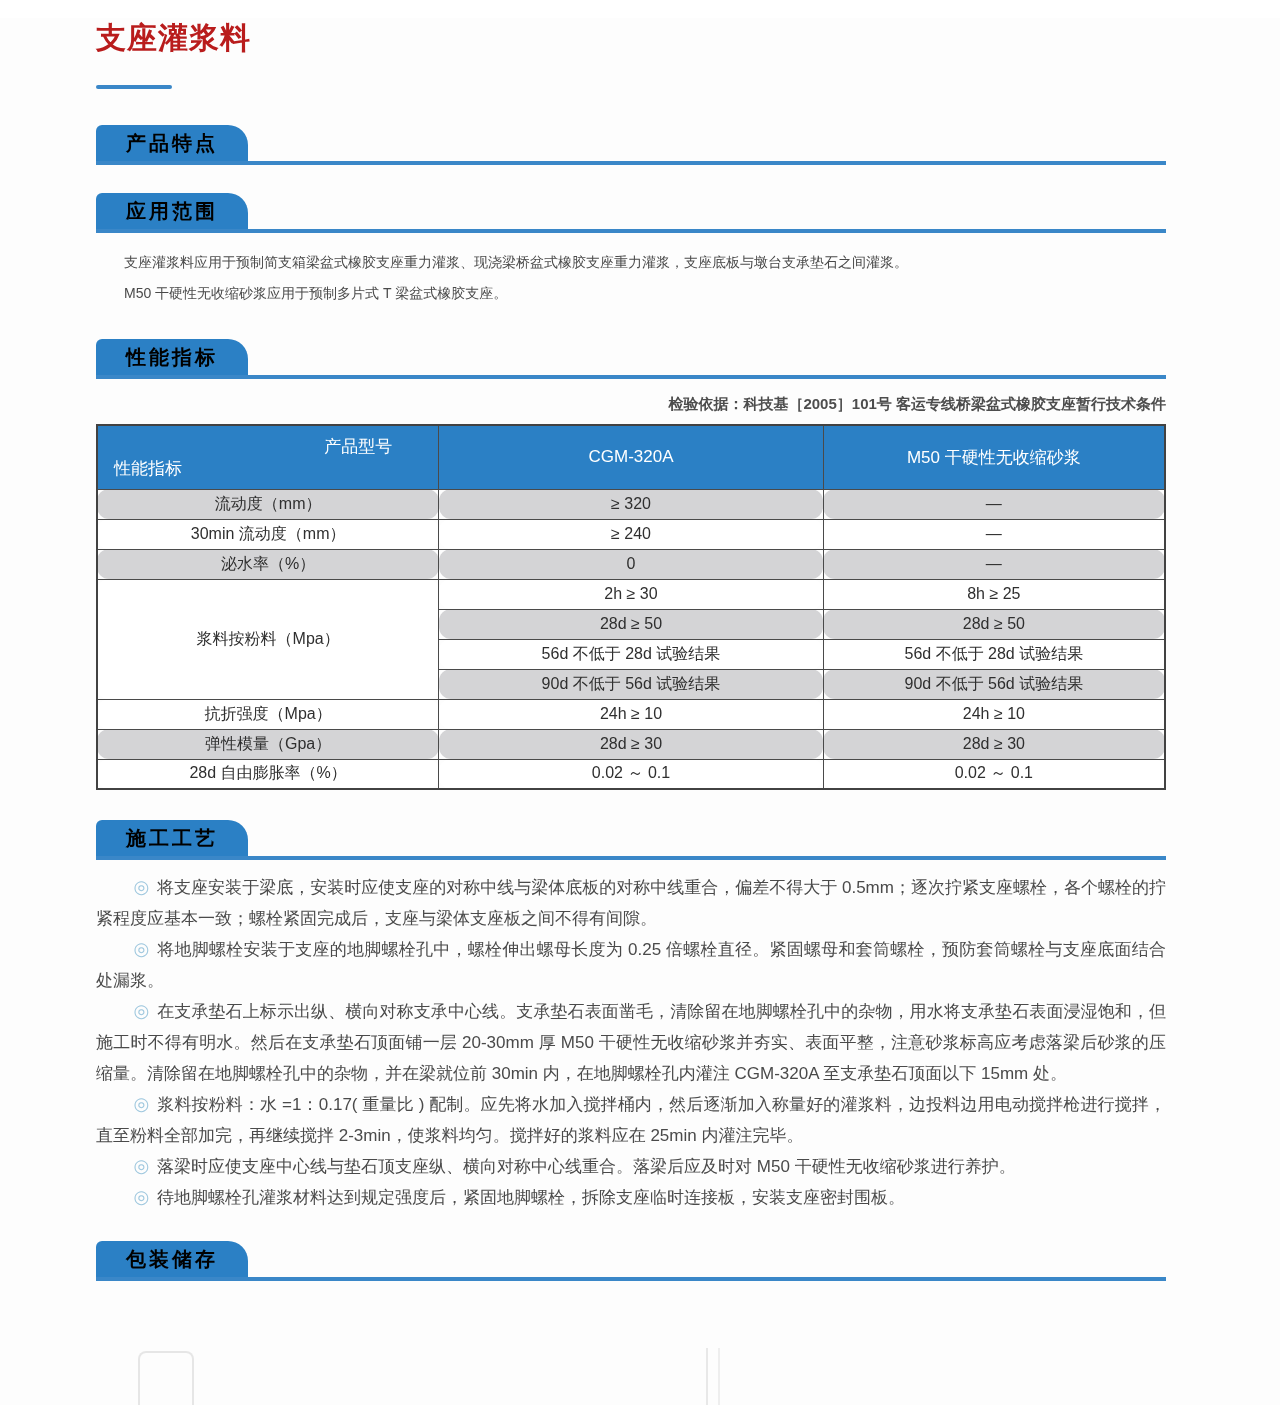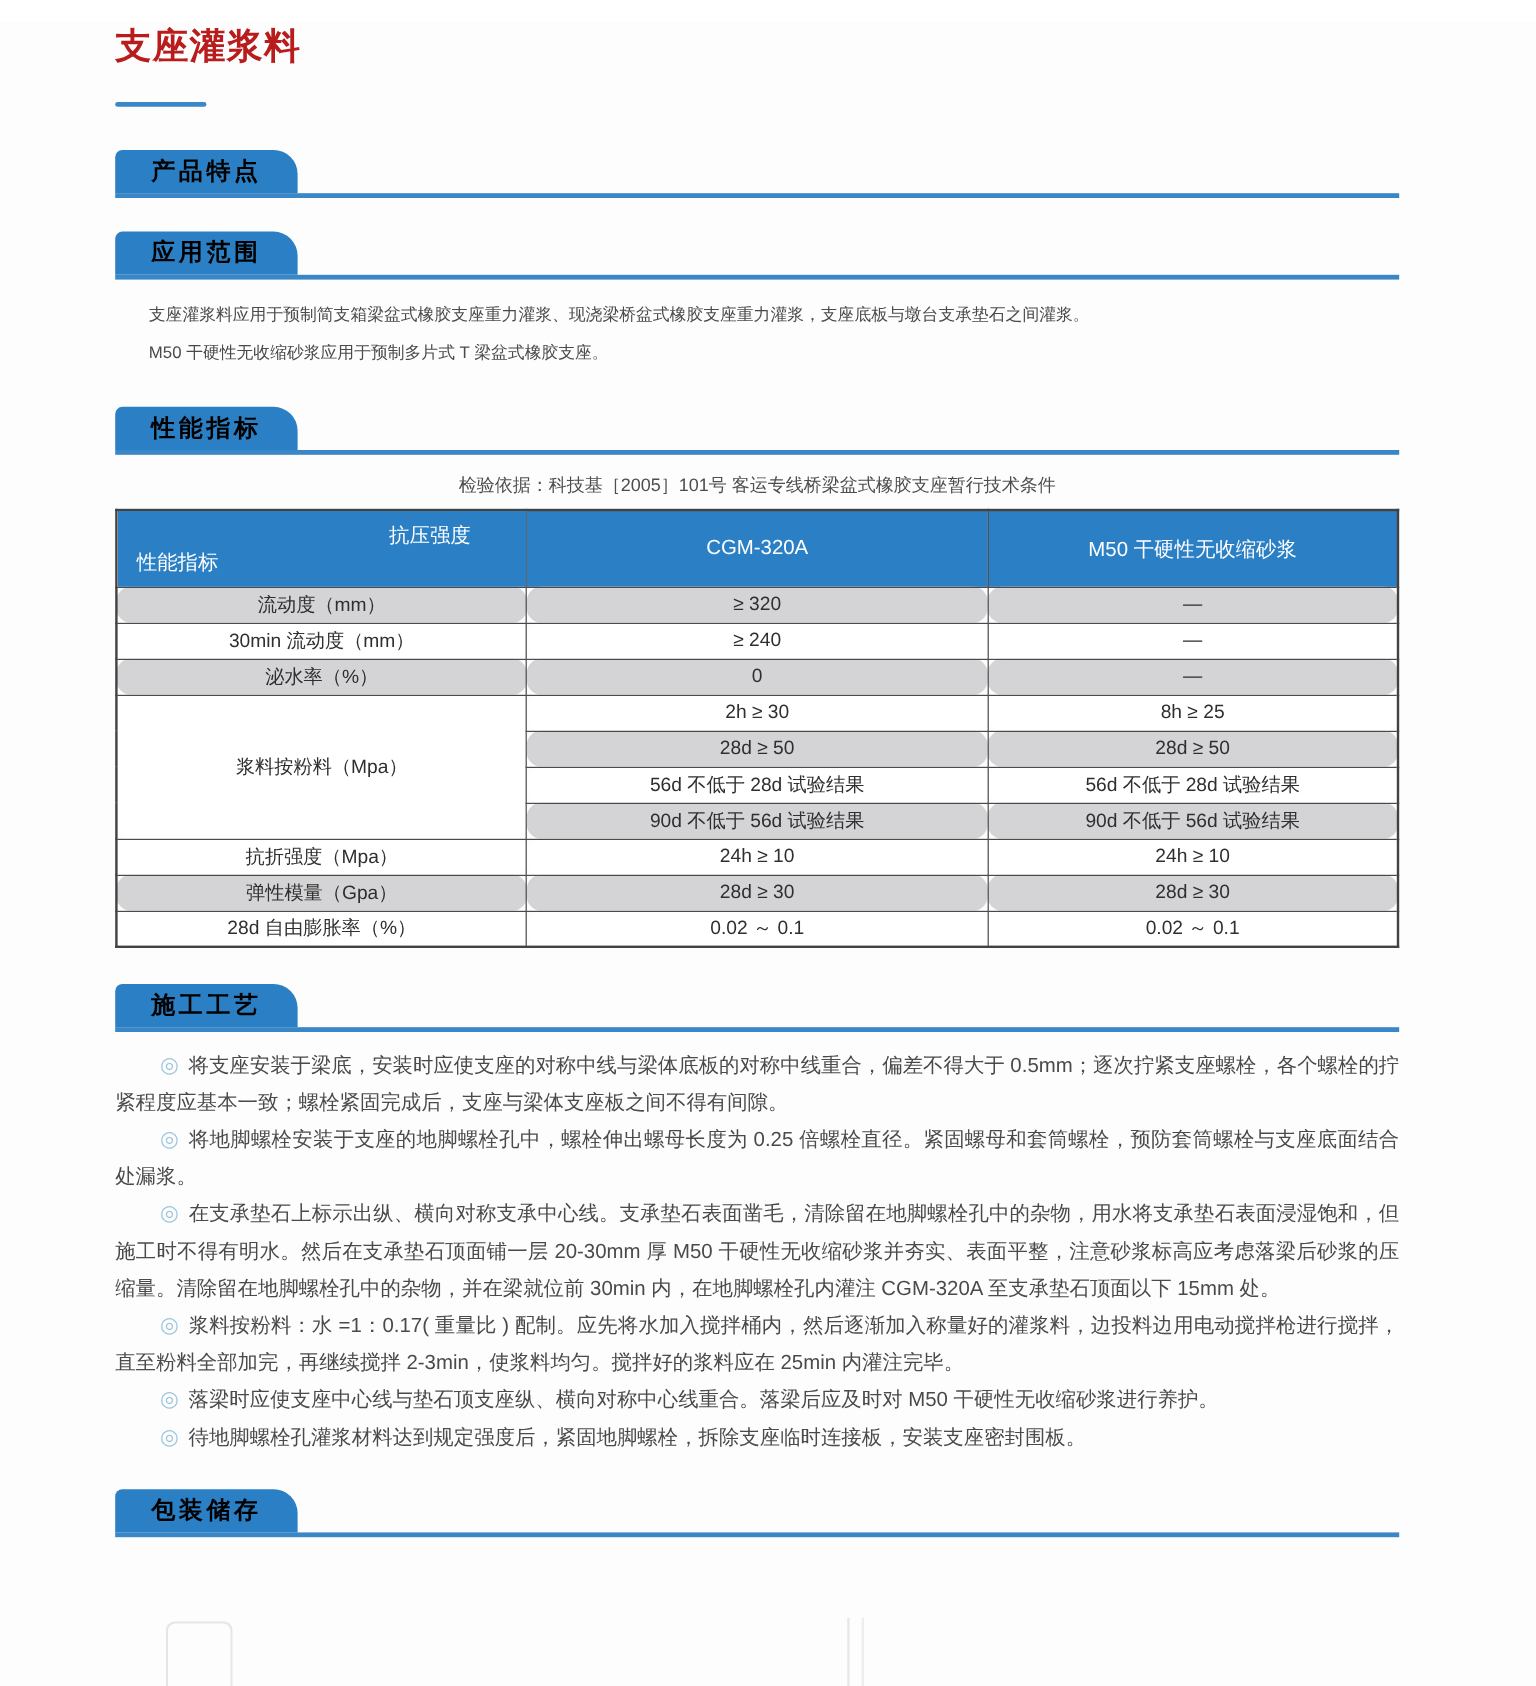--- a/index.html
+++ b/index.html
@@ -42,21 +42,21 @@
   }
   .feature-item { font-size:17px; line-height:33px; color:#4a4a4a; }
 
   
   .application { margin-top:28px; }
   .app-paras { margin-top:14px; }
   .app-paras p { font-size:14px; line-height:31px; text-indent:2em; color:#4a4a4a; }
 
   
   .performance { margin-top:30px; }
-  .basis { margin-top:16px; text-align:center; font-size:15px; color:#4d4d4d; }
+  .basis { margin-top:16px; text-align:right; font-size:15px; color:#4d4d4d;font-weight:bold; }
   table.perf {
     margin-top:10px; width:100%;
     border-collapse:collapse;
     border:2px solid #424242;
     table-layout:fixed;
   }
   table.perf th, table.perf td {
     border:1px solid #4a4a4a;
     text-align:center; vertical-align:middle;
   }
@@ -136,21 +136,21 @@
 
       <table class="perf">
         <colgroup>
             <col class="c1">
             <col class="c2">
             <col class="c3">
           </colgroup>
         <thead>
           <tr>
             <th class="diag">
-              <span class="corner-top">抗压强度</span>
+              <span class="corner-top">产品型号</span>
               <span class="corner-bottom">性能指标</span>
             </th>
             <th>CGM-320A</th>
             <th>M50 干硬性无收缩砂浆</th>
           </tr>
         </thead>
         <tbody>
           <tr class="gray">
             <td>流动度（mm）</td>
             <td>≥ 320</td>

